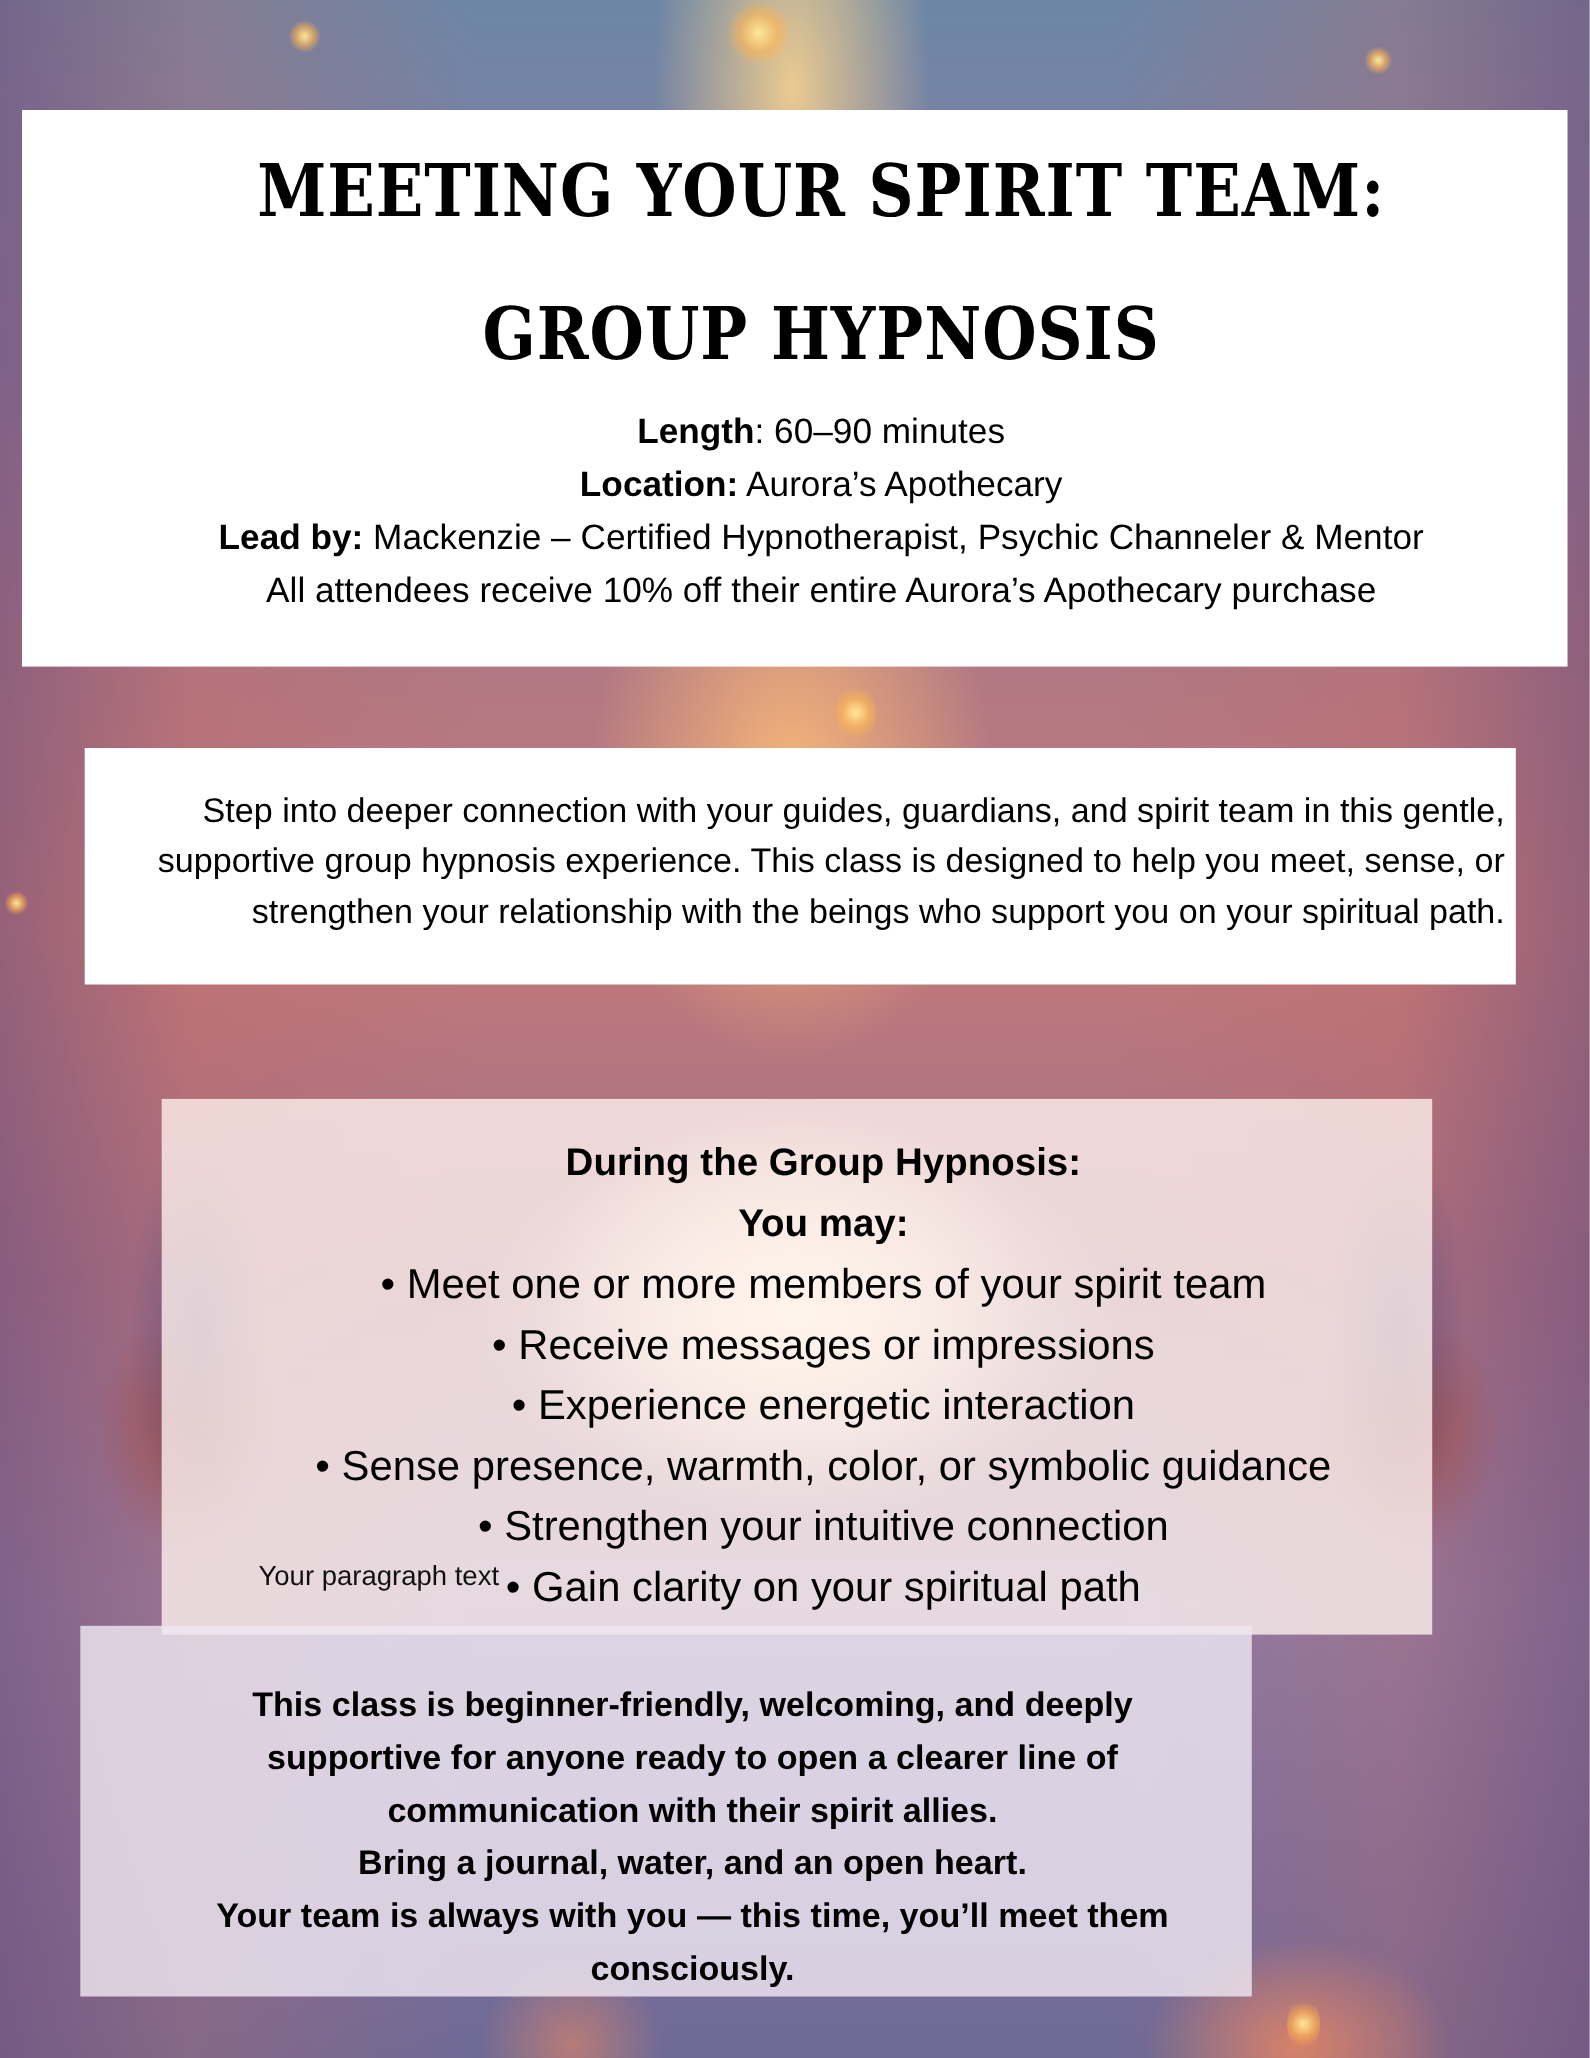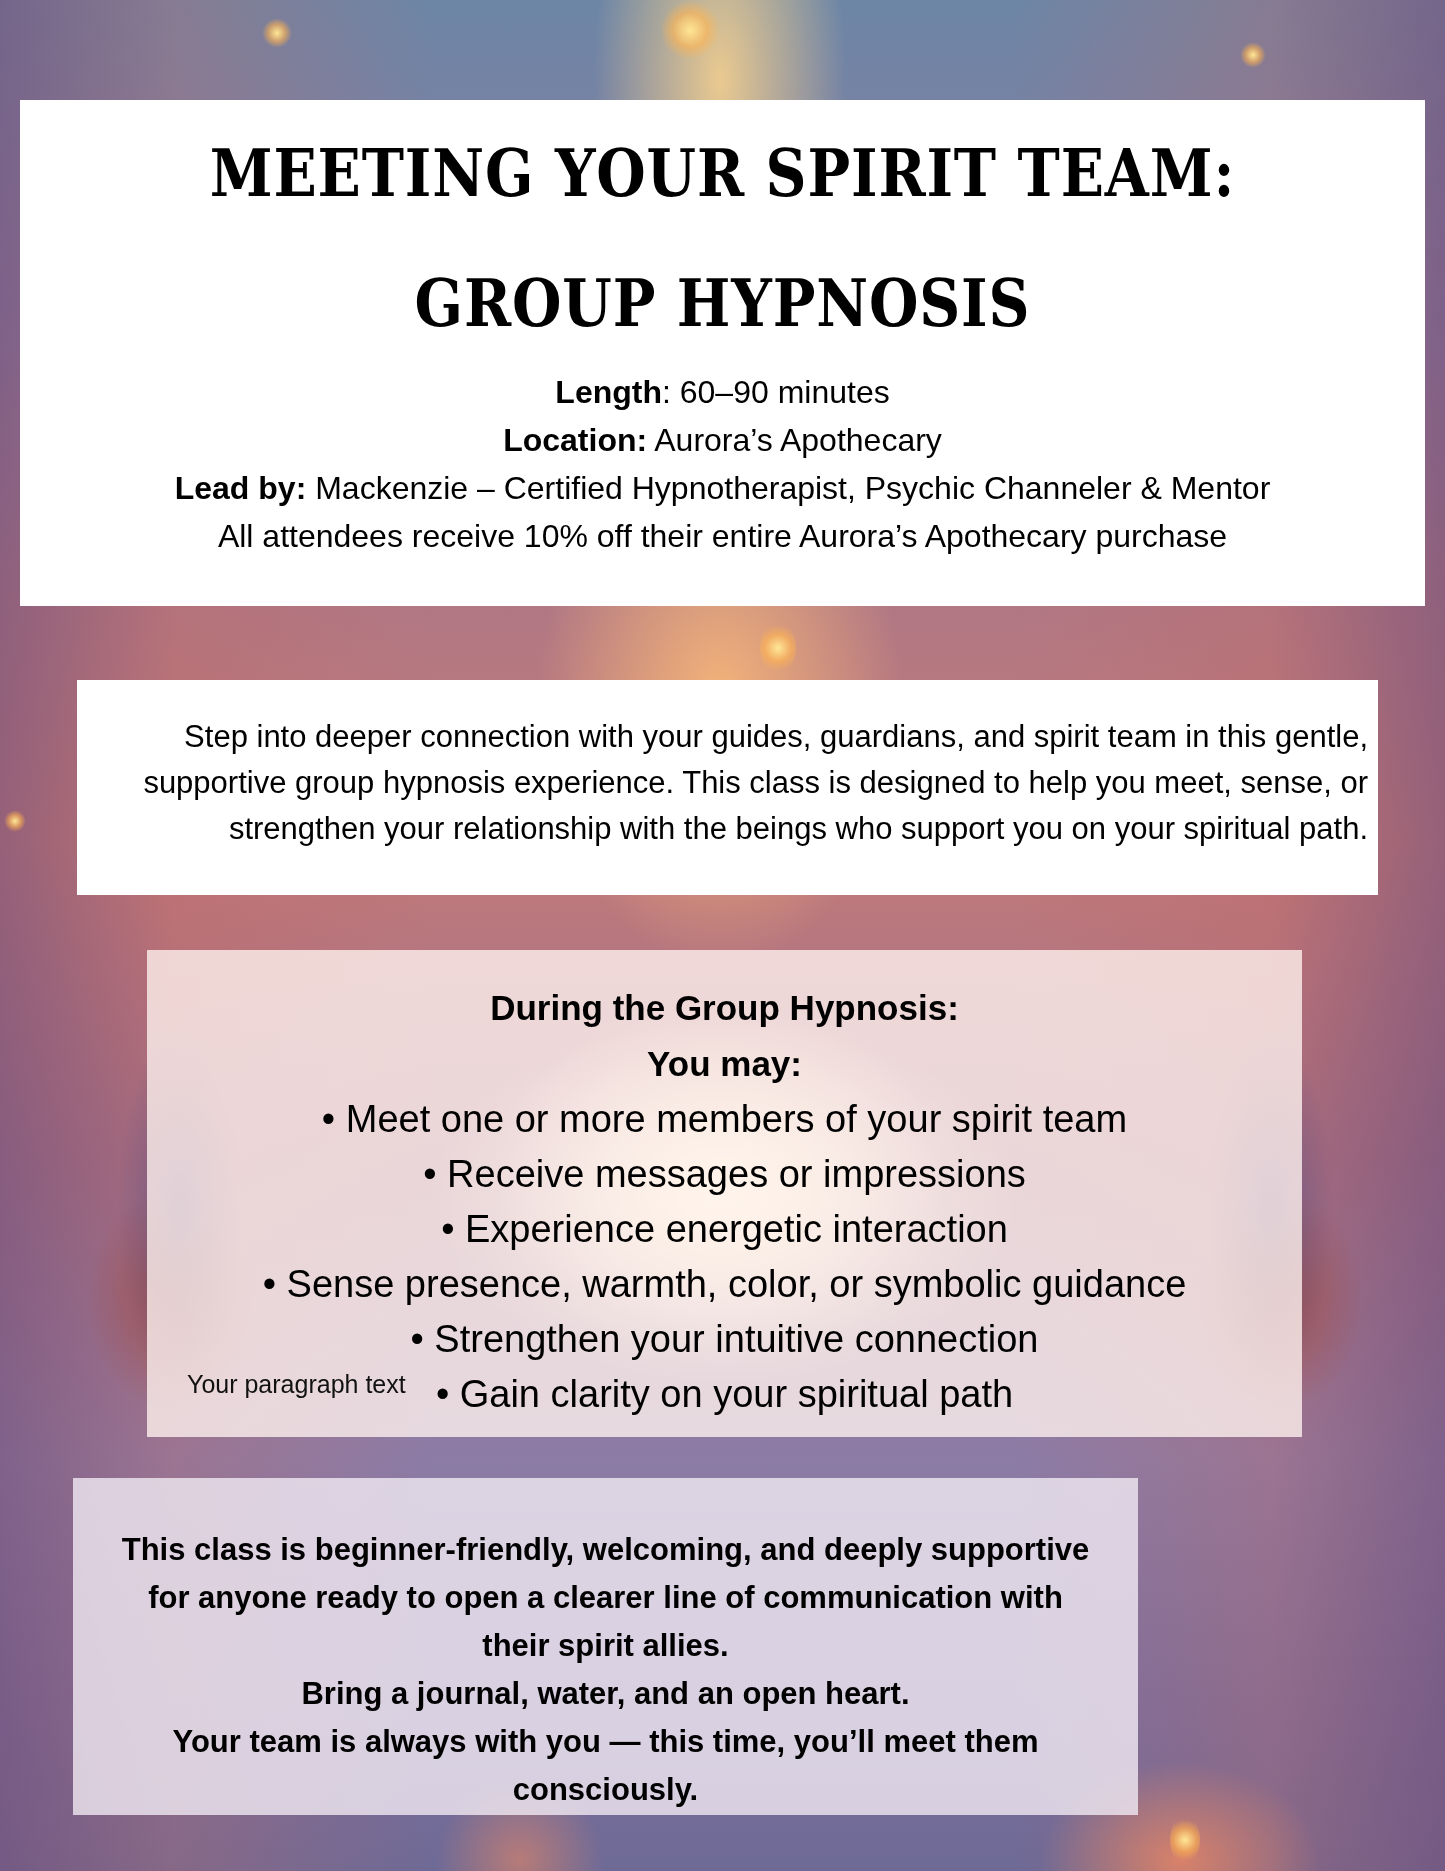--- a/index.html
+++ b/index.html
@@ -19,24 +19,24 @@
     background: radial-gradient(circle, rgba(255,230,150,1) 0%, rgba(255,180,80,0.6) 40%, rgba(255,180,80,0) 70%); }
   .scene {
     position: absolute; left: 90px; top: 880px; width: 1270px; height: 650px;
     background:
       radial-gradient(ellipse 420px 260px at 635px 320px, rgba(255,245,220,0.9), rgba(255,245,220,0) 70%),
       radial-gradient(ellipse 90px 260px at 90px 330px, rgba(70,70,130,0.55), rgba(70,70,130,0) 70%),
       radial-gradient(ellipse 90px 260px at 1180px 330px, rgba(70,70,130,0.55), rgba(70,70,130,0) 70%),
       radial-gradient(ellipse 120px 160px at 80px 420px, rgba(160,60,40,0.55), rgba(160,60,40,0) 70%),
       radial-gradient(ellipse 120px 160px at 1190px 420px, rgba(160,60,40,0.55), rgba(160,60,40,0) 70%);
   }
-  .box { position: absolute; box-sizing: border-box; text-align: center; color: #000; }
+  .box { position: absolute; box-sizing: border-box; text-align: center; color: #000; padding-left: 48px; }
   .box-header { left: 20px; top: 100px; width: 1405px; height: 506px; background: #ffffff; }
   .box-intro { left: 77px; top: 680px; width: 1301px; height: 215px; background: #ffffff; }
-  .box-list { left: 147px; top: 950px; width: 1155px; height: 487px; background: rgba(255,244,240,0.78); }
+  .box-list { left: 147px; top: 999px; width: 1155px; height: 487px; background: rgba(255,244,240,0.78); }
   .box-closing { left: 73px; top: 1478px; width: 1065px; height: 337px; background: rgba(238,230,240,0.82); }
 
   .title {
     font-family: "DejaVu Serif", serif; font-weight: bold;
     font-size: 66px; line-height: 130px; letter-spacing: 1px;
     transform: scaleX(0.86); transform-origin: center top;
     margin: 8px 0 0 0; padding: 0 40px;
   }
   .meta { margin-top: 0; font-size: 32px; line-height: 48px; }
   .meta b { font-weight: bold; }

